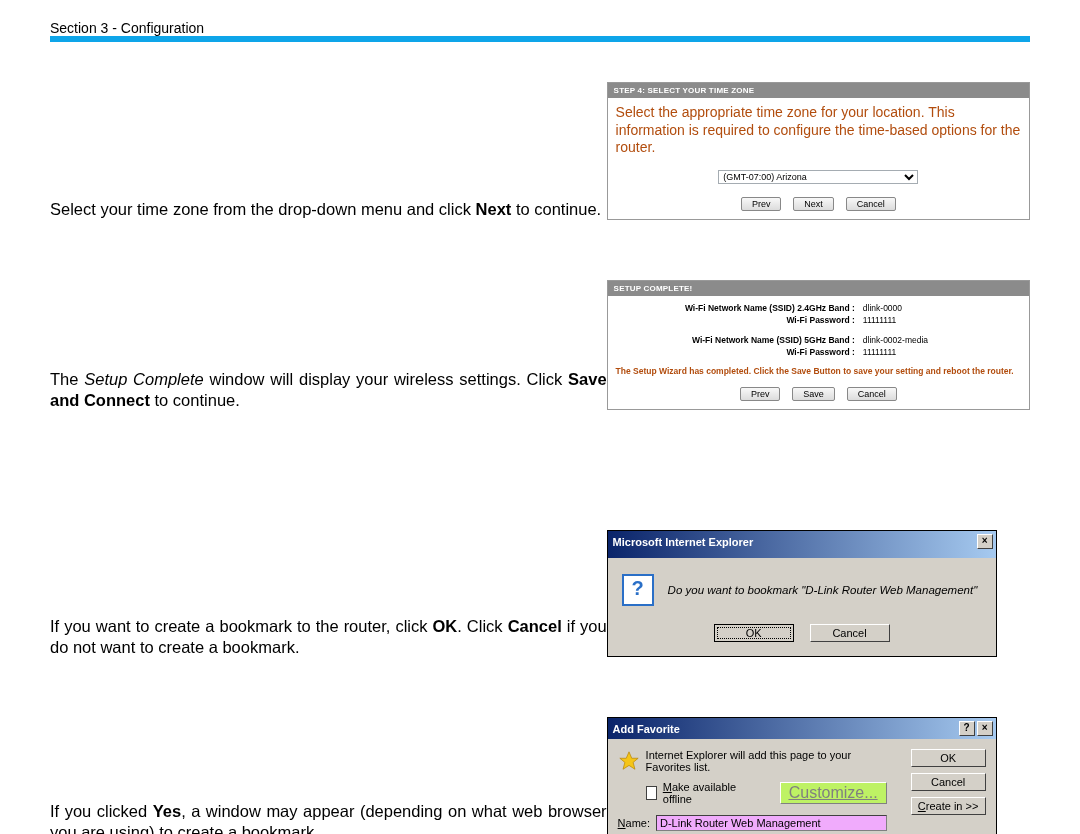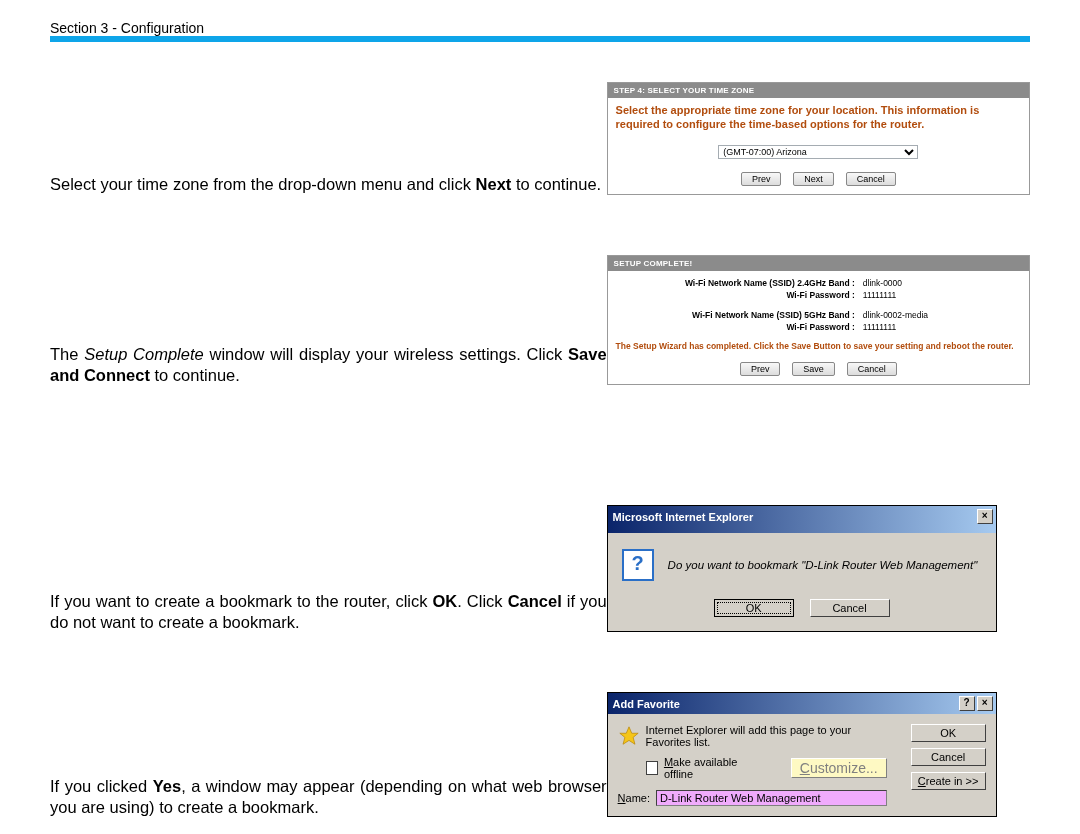--- a/index.html
+++ b/index.html
@@ -50,22 +50,22 @@
     font-weight: bold;
     font-size: 8px;
     padding: 3px 6px;
     letter-spacing: 0.2px;
   }
   .router-panel .body {
     padding: 6px 8px 8px 8px;
   }
   .router-panel .intro {
     color: #b24d0e;
-    font-weight: bold;
-    font-size: 11px;
+    font-weight: normal;
+    font-size: 14px;
     line-height: 1.25;
     margin-bottom: 10px;
   }
   .router-panel .field-row {
     text-align: center;
     margin-bottom: 10px;
   }
   .tz-select {
     font-size: 9px;
     width: 200px;
@@ -170,25 +170,26 @@
     width:22px; height:22px; display:inline-block; vertical-align:middle;
     position:relative; margin-right:6px;
   }
   .fav-star svg { width:22px; height:22px; }
   .fav-line1 { display:flex; align-items:center; margin-bottom:8px; }
   .fav-chk-row { display:flex; align-items:center; gap:6px; margin-left:28px; margin-bottom:10px; }
   .fav-chk {
     width:12px; height:12px; border:1px solid #404040; background:#fff;
   }
   .fav-custom {
-    font-size:14px; color:#808080;
-    background:#fef9c3;
+    font-size:16px; color:#808080;
+    background:#bef264;
     border:1px solid #fff; border-right-color:#808080; border-bottom-color:#808080;
     padding:1px 8px;
     margin-left:30px;
+    text-decoration:underline;
   }
   .fav-name-row { display:flex; align-items:center; gap:6px; }
   .fav-name-input {
     flex:1; font-size:11px;
     border:1px solid #808080;
     border-top-color:#404040; border-left-color:#404040;
     padding:1px 3px; background:#f0abfc;
   }
   .fav-btn {
     font-size:11px; background:#d4d0c8;

